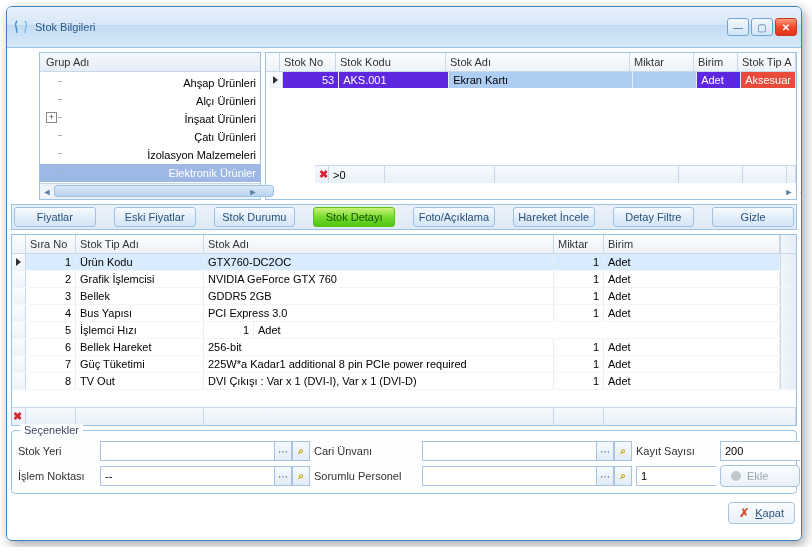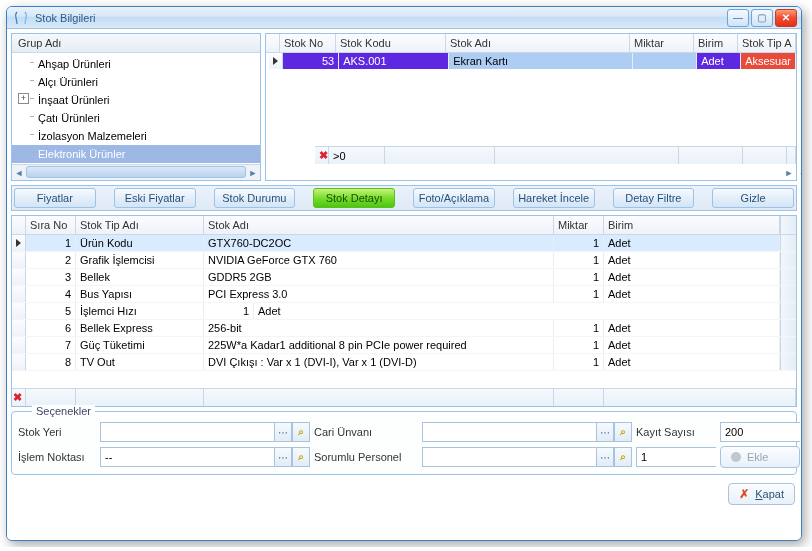--- a/index.html
+++ b/index.html
@@ -1,31 +1,31 @@
 <!DOCTYPE html>
 <html><head>
 <meta charset="utf-8">
 <style>
   * { box-sizing: border-box; margin: 0; padding: 0; }
   body { font-family: Tahoma, Arial, sans-serif; font-size: 11px; background: #fff; }
   .shadow-wrap { filter: drop-shadow(3px 4px 6px rgba(0,0,0,.35)); }
   .window { width: 796px; height: 535px; border: 1px solid #3a81c4; border-radius: 6px; overflow: hidden; background: #fff; margin: 6px; display: flex; flex-direction: column; }
-  .titlebar { height: 22px; background: linear-gradient(#e9f2fb,#d6e7f8 45%,#c2dbf3 46%,#d9eaf9); display: flex; align-items: center; padding: 0 4px; border-bottom: 1px solid #9cc2e6; }
+  .titlebar { height: 41px; background: linear-gradient(#e9f2fb,#d6e7f8 45%,#c2dbf3 46%,#d9eaf9); display: flex; align-items: center; padding: 0 4px; border-bottom: 1px solid #9cc2e6; }
   .titlebar .app-icon { width: 16px; height: 16px; margin: 0 6px 0 2px; display: flex; align-items: center; justify-content: center; color: #2a72b5; }
   .titlebar .title { flex: 1; color: #2b5a88; font-weight: normal; }
   .win-btns { display: flex; gap: 2px; }
   .win-btn { width: 22px; height: 18px; border: 1px solid #6ea3d4; border-radius: 3px; background: linear-gradient(#f4f9fe,#cfe4f7); display: flex; align-items: center; justify-content: center; color: #45719b; font-size: 10px; }
   .win-btn.close { background: linear-gradient(#ff9a7a,#ef4b2e 50%,#e53217); border-color: #c73a22; color: #fff; font-weight: bold; }
   .content { flex: 1; display: flex; flex-direction: column; padding: 4px; gap: 4px; background: #fff; }
   .row-top { display: flex; gap: 4px; height: 148px; }
   .panel { border: 1px solid #9cc2e6; background: #fff; display: flex; flex-direction: column; }
-  .tree-panel { width: 250px; }
+  .tree-panel { width: 250px; margin-left: 28px; }
   .panel-header { background: linear-gradient(#f5f8fc,#e5edf5); border-bottom: 1px solid #c9d8e8; padding: 3px 6px; font-weight: normal; color: #333; }
   .tree { flex: 1; overflow: auto; padding: 2px 0; }
-  .tree-item { padding: 2px 4px 2px 26px; position: relative; line-height: 14px; }
+  .tree-item { padding: 2px 4px 2px 26px; position: relative; line-height: 14px; text-align: right; }
   .tree-item.has-children::before { content: "+"; position: absolute; left: 6px; top: 2px; width: 9px; height: 9px; border: 1px solid #8a8a8a; font-size: 9px; line-height: 9px; text-align: center; background: #fff; color: #444; }
   .tree-item::after { content: ""; position: absolute; left: 18px; top: 7px; width: 4px; height: 1px; background: #b0b0b0; }
   .tree-item.selected { background: #9eb8e6; color: #fff; }
   .top-grid { flex: 1; display: flex; flex-direction: column; align-items: flex-end; }
   .grid-head, .grid-row, .grid-footer { display: flex; }
   .grid-head { background: linear-gradient(#fbfcfe,#eef3f9); border-bottom: 1px solid #c9d8e8; }
   .gh { border-right: 1px solid #c9d8e8; padding: 3px 4px; color: #333; overflow: hidden; white-space: nowrap; }
   .indicator-col { width: 14px; background: linear-gradient(#fbfcfe,#eef3f9); border-right: 1px solid #c9d8e8; display: flex; align-items: center; justify-content: center; }
   .indicator-col .tri { width: 0; height: 0; border-top: 4px solid transparent; border-bottom: 4px solid transparent; border-left: 5px solid #333; }
   .gd { border-right: 1px solid #e4ecf5; padding: 2px 4px; overflow: hidden; white-space: nowrap; }
@@ -46,21 +46,21 @@
   .tab { flex: 1; text-align: center; padding: 3px 4px; border: 1px solid #9cc2e6; border-radius: 3px; background: linear-gradient(#f7fbff,#e3eef9 50%,#d3e5f6); color: #28517a; font-size: 11px; }
   .tab.active { background: linear-gradient(#c8f37b,#78dc2c 50%,#4ec513); color: #145200; border-color: #5bbf1e; }
   .detail-panel { border: 1px solid #9cc2e6; display: flex; flex-direction: column; height: 192px; }
   .detail-body { flex: 1; overflow: hidden; }
   .detail-body .grid-row { border-bottom: 1px solid #f2f5f9; }
   .detail-body .grid-row.sel { background: #d9ebff; }
   .detail-body .gd { border-right: 1px solid #e9eef5; }
   .footer-strip { height: 18px; background: linear-gradient(#f6f9fd,#e9f1f9); border-top: 1px solid #c9d8e8; display:flex; }
   .footer-strip .fcell { border-right: 1px solid #c9d8e8; height: 100%; }
   .options { border: 1px solid #9cc2e6; padding: 4px 6px 6px 6px; background: #fdfefe; position: relative; border-radius: 4px; }
-  .options-legend { position: absolute; top: -7px; left: 20px; background: #fdfefe; padding: 0 4px; color: #446; }
+  .options-legend { position: absolute; top: -7px; left: 8px; background: #fdfefe; padding: 0 4px; color: #446; }
   .opt-grid { display: grid; grid-template-columns: 78px 210px 104px 210px 80px 80px; column-gap: 4px; row-gap: 4px; align-items: center; margin-top: 6px; }
   .lbl { color: #333; }
   .combo { display: flex; height: 20px; }
   .combo input { flex: 1; border: 1px solid #a9c3de; border-right: none; padding: 0 4px; font: inherit; height: 20px; background: #fff; }
   .combo .cbtn { width: 18px; height: 20px; border: 1px solid #a9c3de; background: linear-gradient(#f6fafe,#e1ecf7); display:flex;align-items:center;justify-content:center; font-size: 10px; color:#30547a; }
   .combo .cbtn.y { color: #c9a404; font-weight: bold; }
   .spin { display:flex; border:1px solid #a9c3de; height:20px; }
   .spin input { flex:1; border:none; padding:0 4px; font:inherit; }
   .spin .arrs { width:14px; display:flex; flex-direction:column; }
   .spin .arrs div { flex:1; display:flex; align-items:center; justify-content:center; font-size:7px; color:#2a72b5; border-left:1px solid #c9d8e8; }
@@ -225,21 +225,21 @@
               <div class="indicator-col"></div>
               <div class="gd d-c1 r">5</div>
               <div class="gd d-c2">İşlemci Hızı</div>
               <div class="gd d-c4 r">1</div>
               <div class="gd d-c5" style="flex:1">Adet</div>
               <div class="vscroll-stub"></div>
             </div>
             <div class="grid-row">
               <div class="indicator-col"></div>
               <div class="gd d-c1 r">6</div>
-              <div class="gd d-c2">Bellek Express</div>
+              <div class="gd d-c2">Bellek Hareket</div>
               <div class="gd d-c3">256-bit</div>
               <div class="gd d-c4 r">1</div>
               <div class="gd d-c5" style="flex:1">Adet</div>
               <div class="vscroll-stub"></div>
             </div>
             <div class="grid-row">
               <div class="indicator-col"></div>
               <div class="gd d-c1 r">7</div>
               <div class="gd d-c2">Güç Tüketimi</div>
               <div class="gd d-c3">225W*a Kadar1 additional 8 pin PCIe power required</div>

